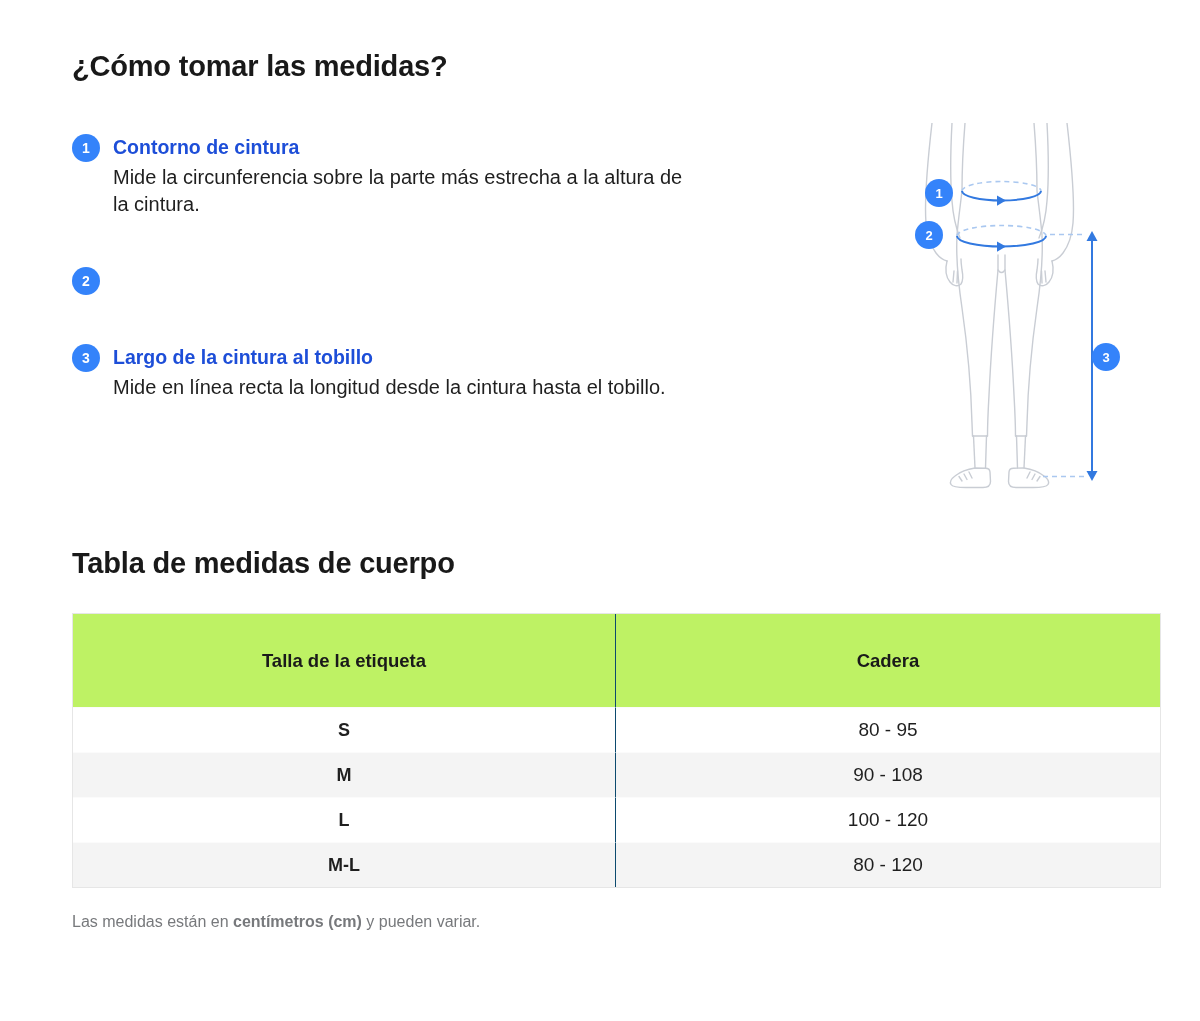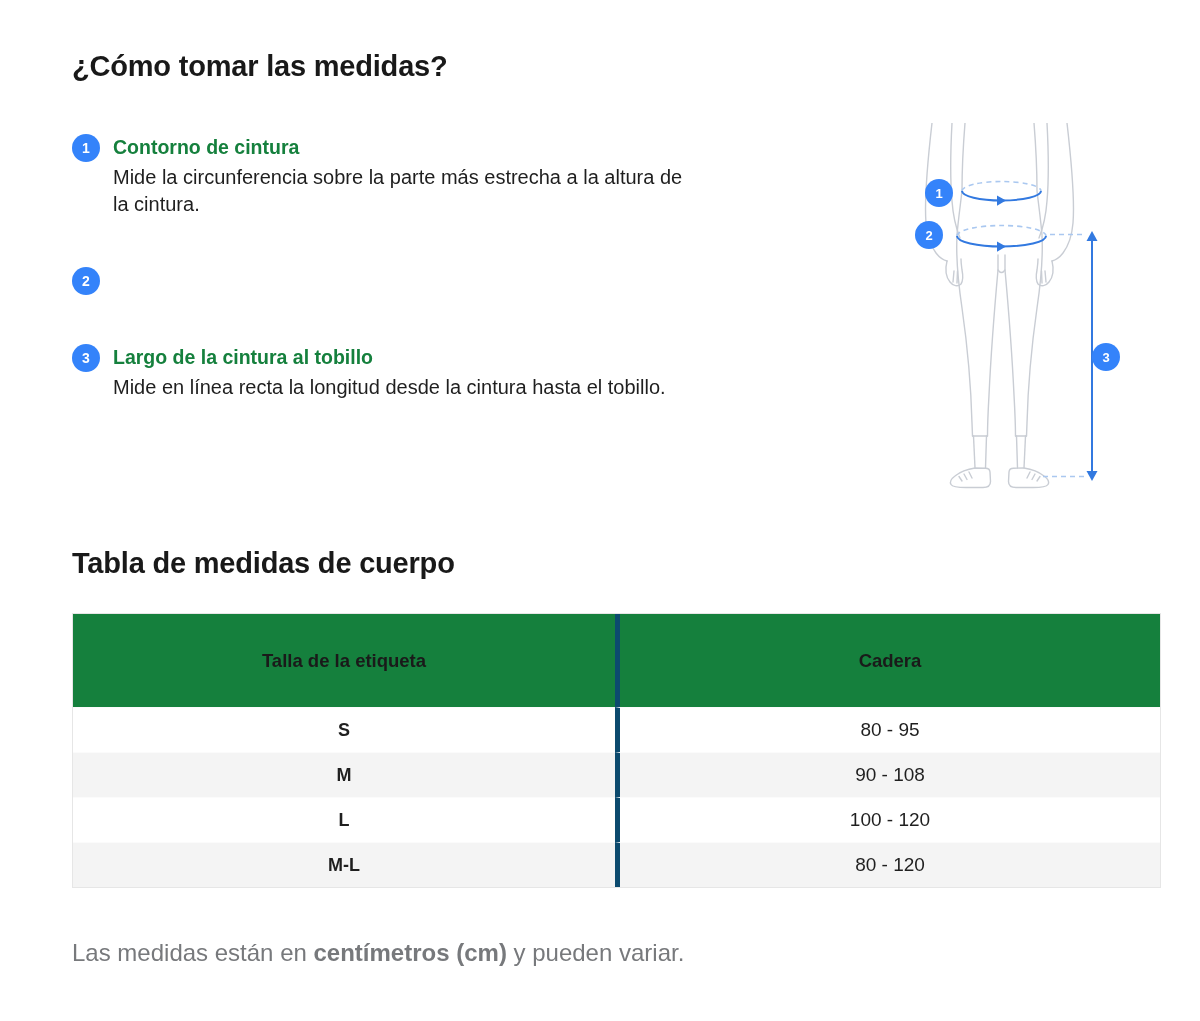--- a/index.html
+++ b/index.html
@@ -24,21 +24,21 @@
   }
   .instruction-item { display: flex; gap: 13px; margin-bottom: 48px; }
   .step-badge {
     width: 28px; height: 28px; border-radius: 50%;
     background: #3483fa; color: #ffffff;
     font-size: 14px; font-weight: 700;
     display: flex; align-items: center; justify-content: center;
     flex-shrink: 0; margin-top: 1px;
   }
   .instruction-title {
-    font-size: 19.5px; font-weight: 700; line-height: 28px; color: #15803d;
+    font-size: 19.5px; font-weight: 700; line-height: 28px; color: #1d4ed8;
   }
   .instruction-desc {
     font-size: 20px; font-weight: 400; line-height: 27px; color: #1f1f1f;
     white-space: pre-line; margin-top: 3px;
   }
 
   .illustration { position: absolute; left: 893px; top: 123px; width: 232px; height: 382px; }
 
   .section-title {
     position: absolute; left: 56px; top: 547px;
@@ -48,36 +48,36 @@
 
   .size-table {
     position: absolute; left: 56px; top: 613px; width: 1087px;
     border-collapse: separate; border-spacing: 0;
     border: 1px solid #e6e6e6;
     table-layout: fixed;
   }
   .size-table col.c1 { width: 542px; }
   .size-table col.c2 { width: 545px; }
   .size-table th {
-    height: 93px; background: #15803d;
+    height: 93px; background: #bef264;
     font-size: 18.5px; font-weight: 700; text-align: center; color: #1a1a1a;
   }
-  .size-table th + th, .size-table td + td { border-left: 5px solid #0c4a6e; }
+  .size-table th + th, .size-table td + td { border-left: 1px solid #0c4a6e; }
   .size-table td {
     height: 45px; text-align: center; vertical-align: middle;
     font-size: 19px; color: #1f1f1f;
   }
   .size-table td.size-cell { font-weight: 700; font-size: 18px; }
   .size-table tbody tr:nth-child(even) td { background: #f4f4f4; }
   .size-table tbody tr:nth-child(odd) td { background: #ffffff; }
   .size-table tbody tr td { border-top: 1px solid #fbfbfb; }
 
   .footnote {
-    position: absolute; left: 56px; top: 939px;
-    font-size: 24px; color: #77797c;
+    position: absolute; left: 56px; top: 913px;
+    font-size: 16px; color: #77797c;
   }
   .footnote b { font-weight: 700; color: #77797c; }
 </style>
 </head>
 <body>
 
 <div class="page">
 
   <h1 class="page-title">¿Cómo tomar las medidas?</h1>
 

